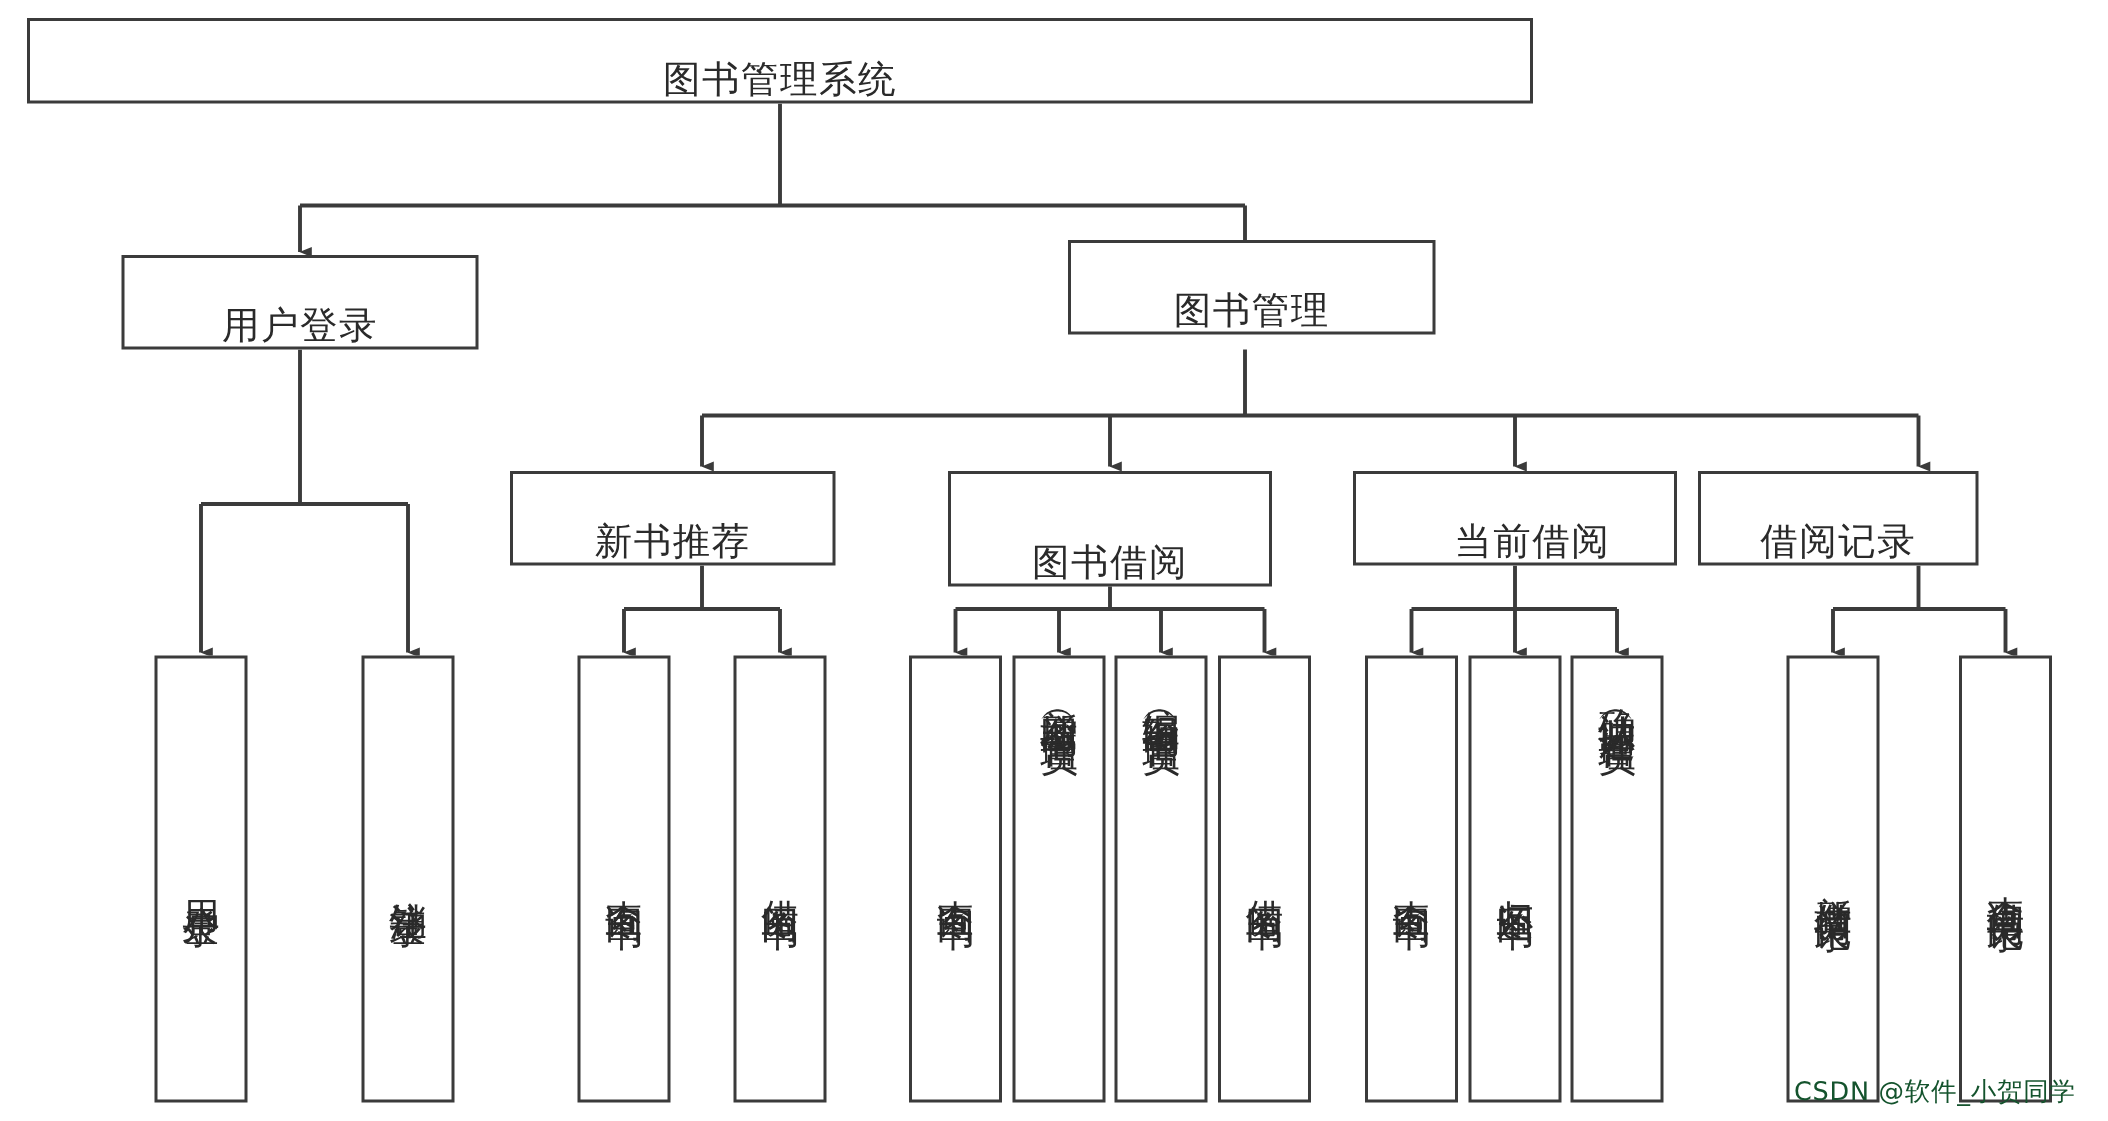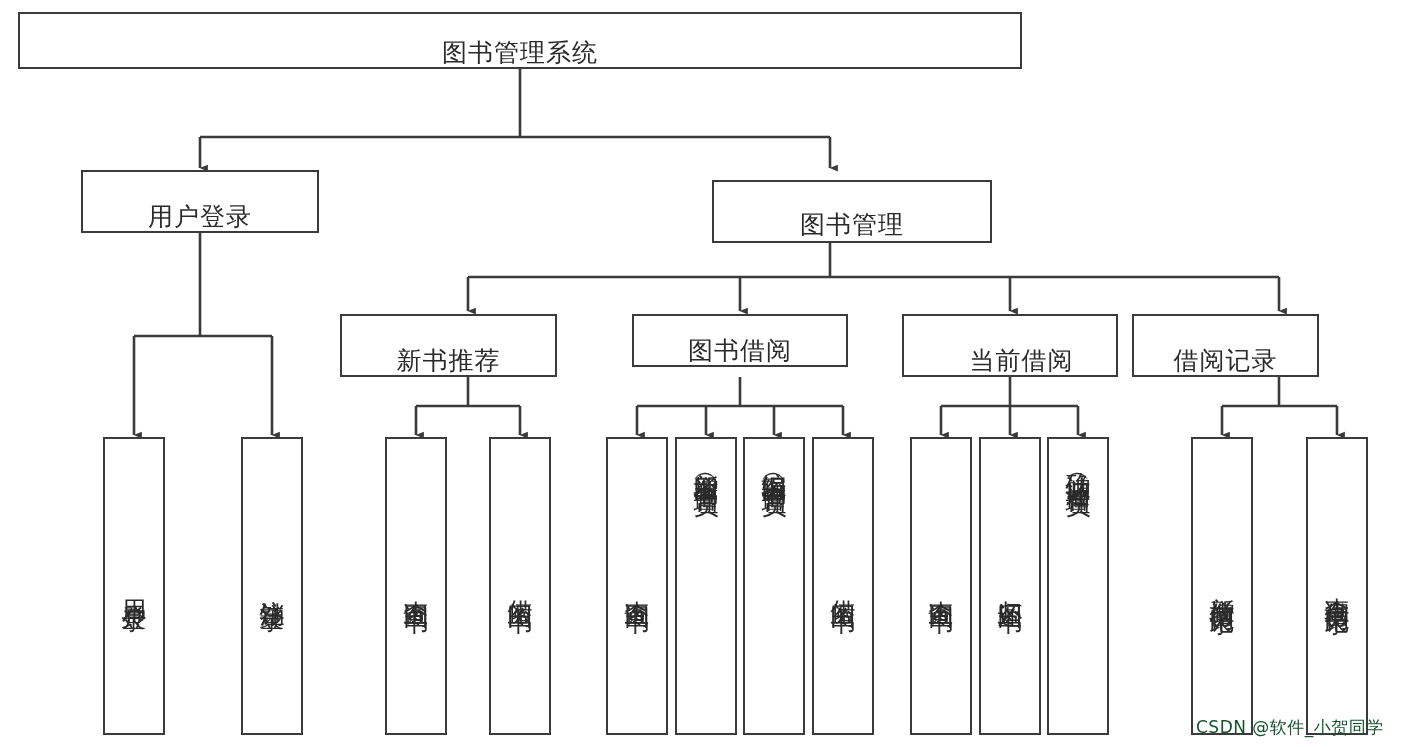--- a/index.html
+++ b/index.html
@@ -130,29 +130,29 @@
   </svg>
 
   <div class="node h root" style="left:18px; top:12px; width:1004px; height:57px;">
     <span class="label">图书管理系统</span>
   </div>
 
   <div class="node h" style="left:81px; top:170px; width:238px; height:63px;">
     <span class="label">用户登录</span>
   </div>
 
-  <div class="node h" style="left:712px; top:180px; width:280px; height:63px;font-family:Liberation Mono, monospace;">
+  <div class="node h" style="left:712px; top:160px; width:245px; height:63px;">
     <span class="label">图书管理</span>
   </div>
 
   <div class="node h" style="left:340px; top:314px; width:217px; height:63px;">
     <span class="label">新书推荐</span>
   </div>
 
-  <div class="node h" style="left:632px; top:314px; width:216px; height:53px;">
+  <div class="node h" style="left:632px; top:314px; width:216px; height:77px;">
     <span class="label">图书借阅</span>
   </div>
 
   <div class="node h" style="left:902px; top:314px; width:216px; height:63px;padding-left:23px;">
     <span class="label">当前借阅</span>
   </div>
 
   <div class="node h" style="left:1132px; top:314px; width:187px; height:63px;">
     <span class="label">借阅记录</span>
   </div>

